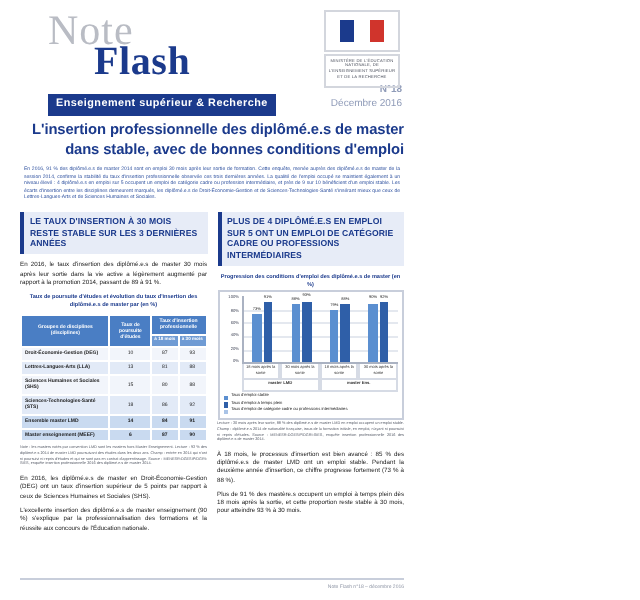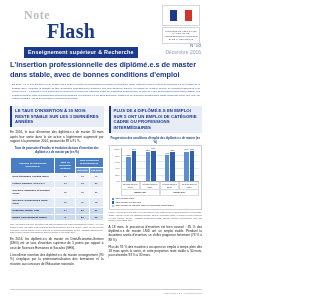--- a/index.html
+++ b/index.html
@@ -9,22 +9,22 @@
     font-family: "Liberation Sans", sans-serif;
     overflow: hidden;
     position: relative;
   }
   .page { width: 212px; height: 300px; position: relative; padding: 0 10px; }
 
   
   .masthead { position: relative; height: 40px; padding-top: 8px; }
   .note-word {
     font-family: "Liberation Serif", serif;
-    font-size: 12px; color: #b9bcc4; letter-spacing: .5px;
-    margin-left: 14px; line-height: 15px; font-weight: bold;
+    font-size: 21px; color: #b9bcc4; letter-spacing: .5px;
+    margin-left: 14px; line-height: 15px;
   }
   .flash-word {
     font-family: "Liberation Serif", serif;
     font-size: 20px; font-weight: bold; color: #1b3a8c;
     margin-left: 37px; line-height: 17px; letter-spacing: .3px;
   }
   .banner {
     display: inline-block;
     background: #1b3a8c; color: #ffffff;
     font-size: 5.4px; font-weight: bold; letter-spacing: .25px;
@@ -49,21 +49,21 @@
   }
   .issue {
     text-align: right; color: #8f9bb8; font-size: 5px;
     margin-top: 2px; line-height: 6.5px; padding-right: 1px;
   }
   .issue .num { font-weight: bold; }
 
   
   .doc-title {
     color: #1b3a8c; font-size: 7.4px; font-weight: bold;
-    text-align: left; line-height: 9.5px; margin-top: 5px;
+    text-align: right; line-height: 9.5px; margin-top: 5px;
     letter-spacing: -.05px;
   }
   .chapo {
     font-size: 2.5px; color: #2c4f9e; line-height: 3.5px;
     text-align: justify; margin-top: 4px; padding: 0 2px;
   }
 
   
   .cols { display: flex; gap: 5px; margin-top: 5px; }
   .col { width: 50%; }

